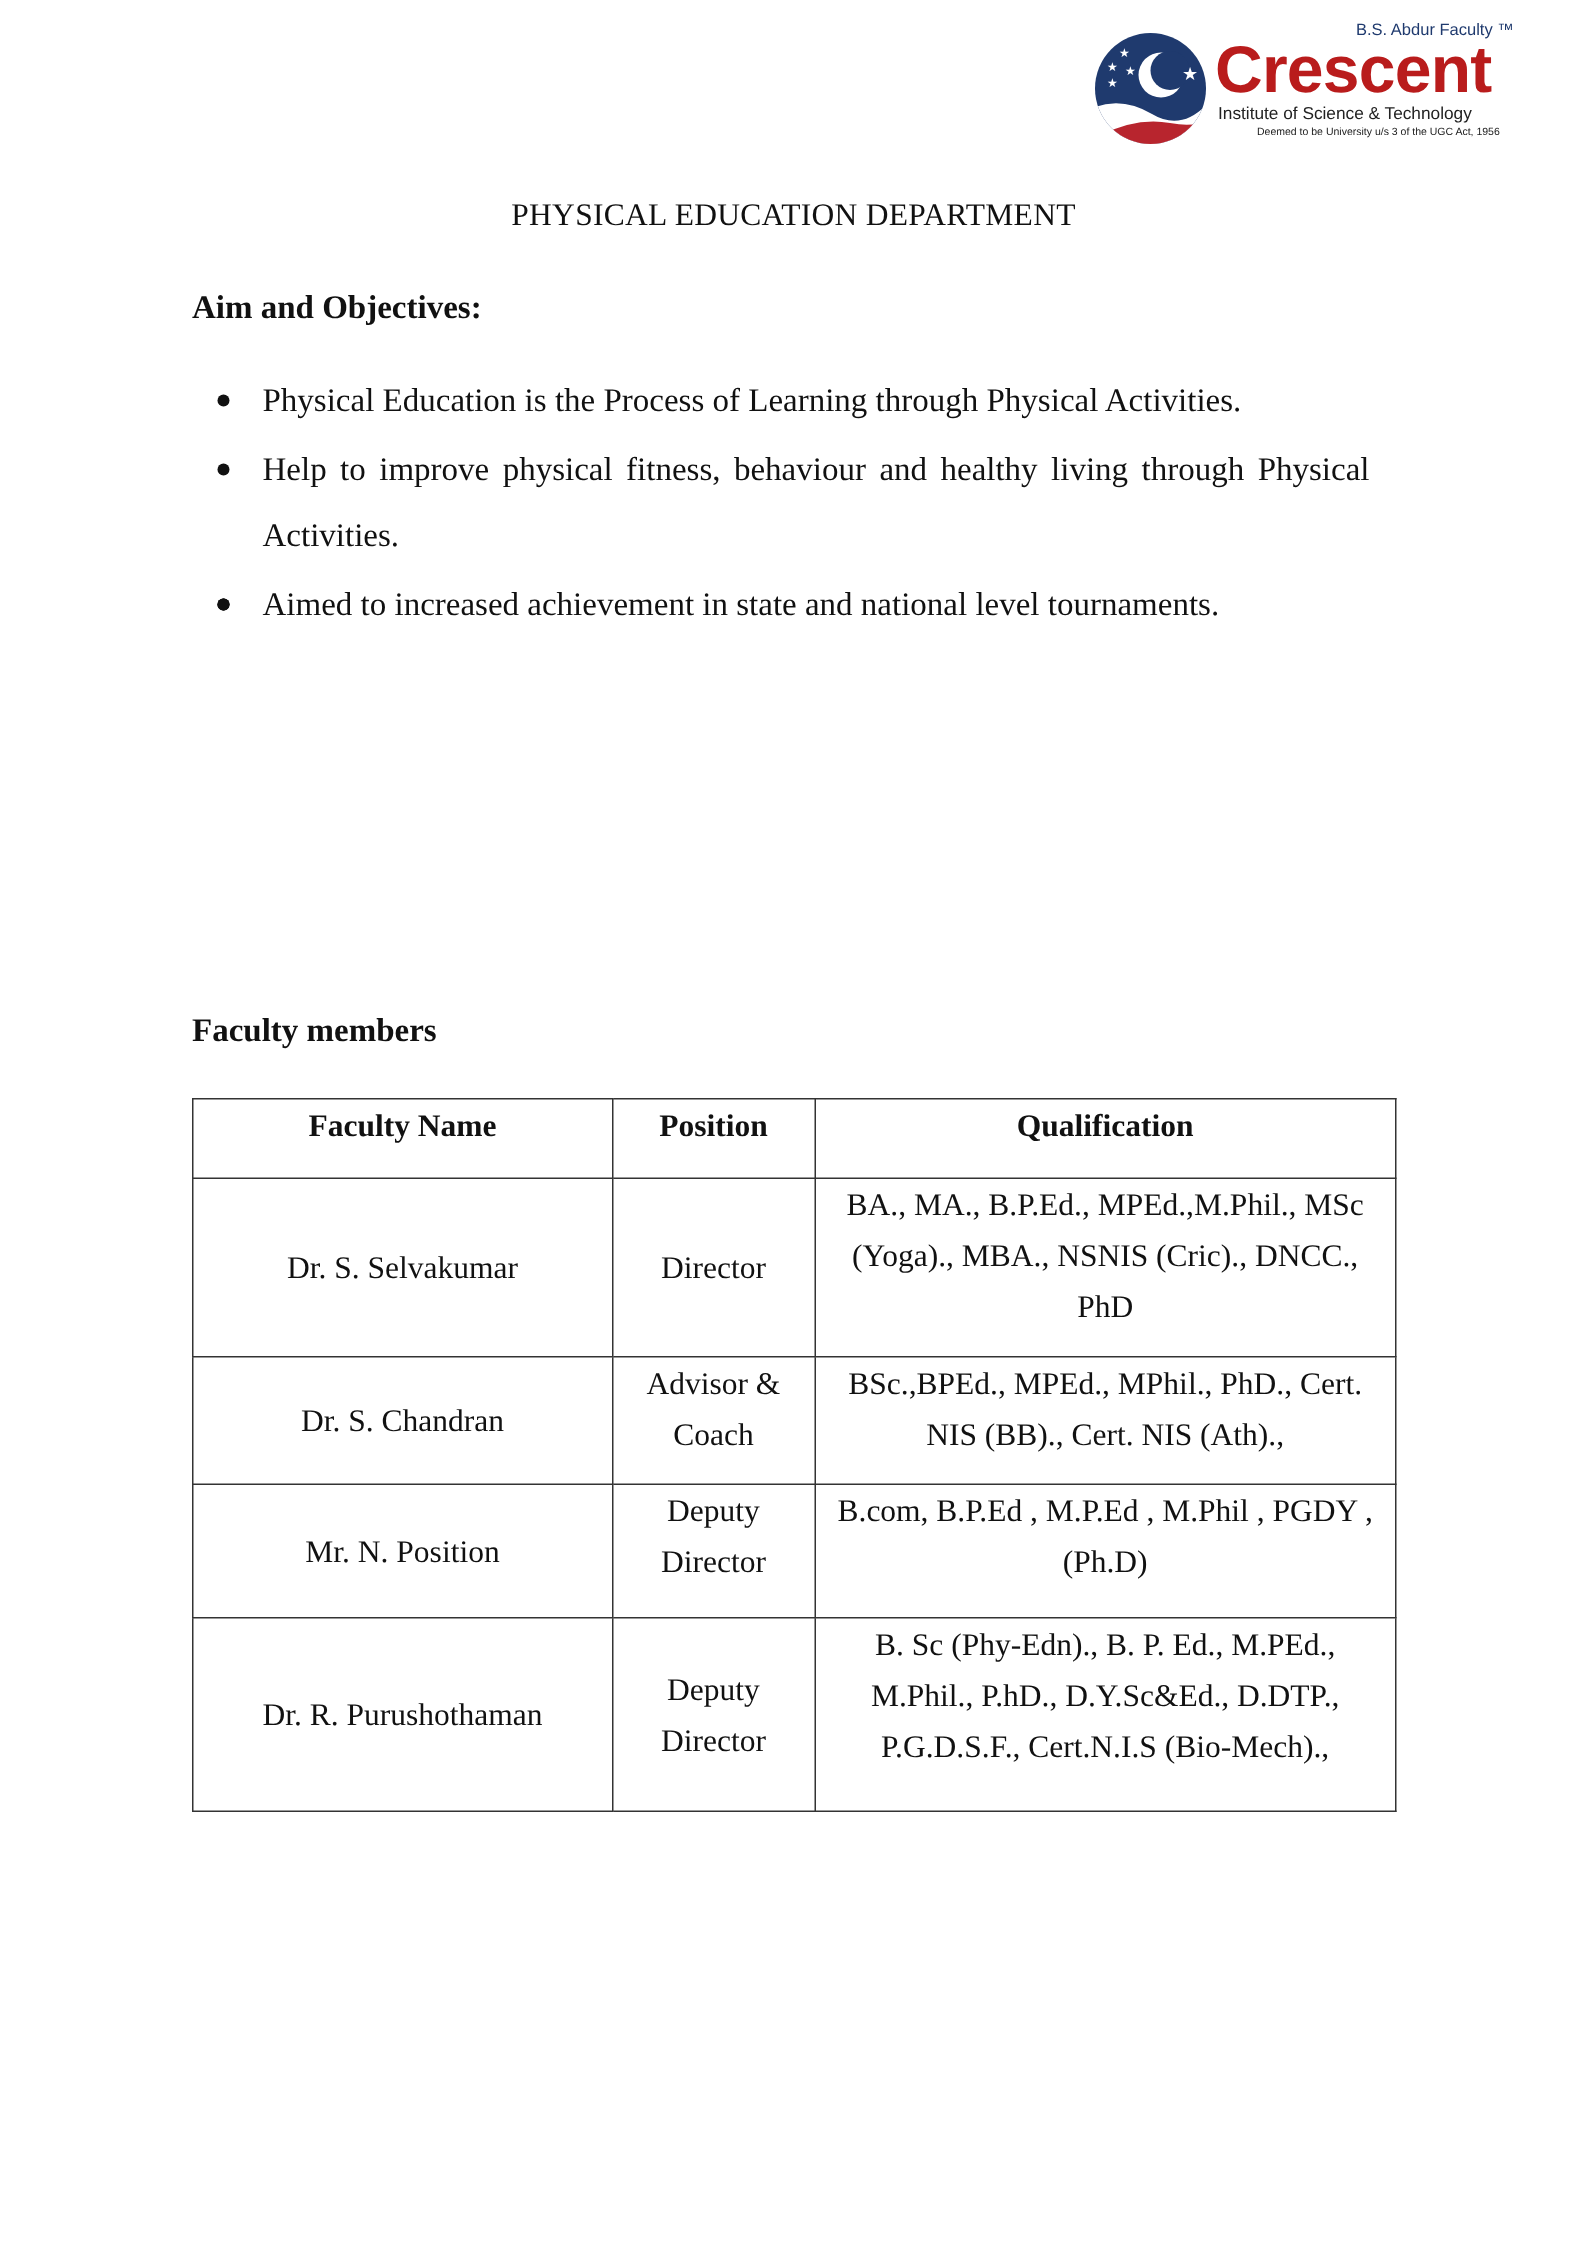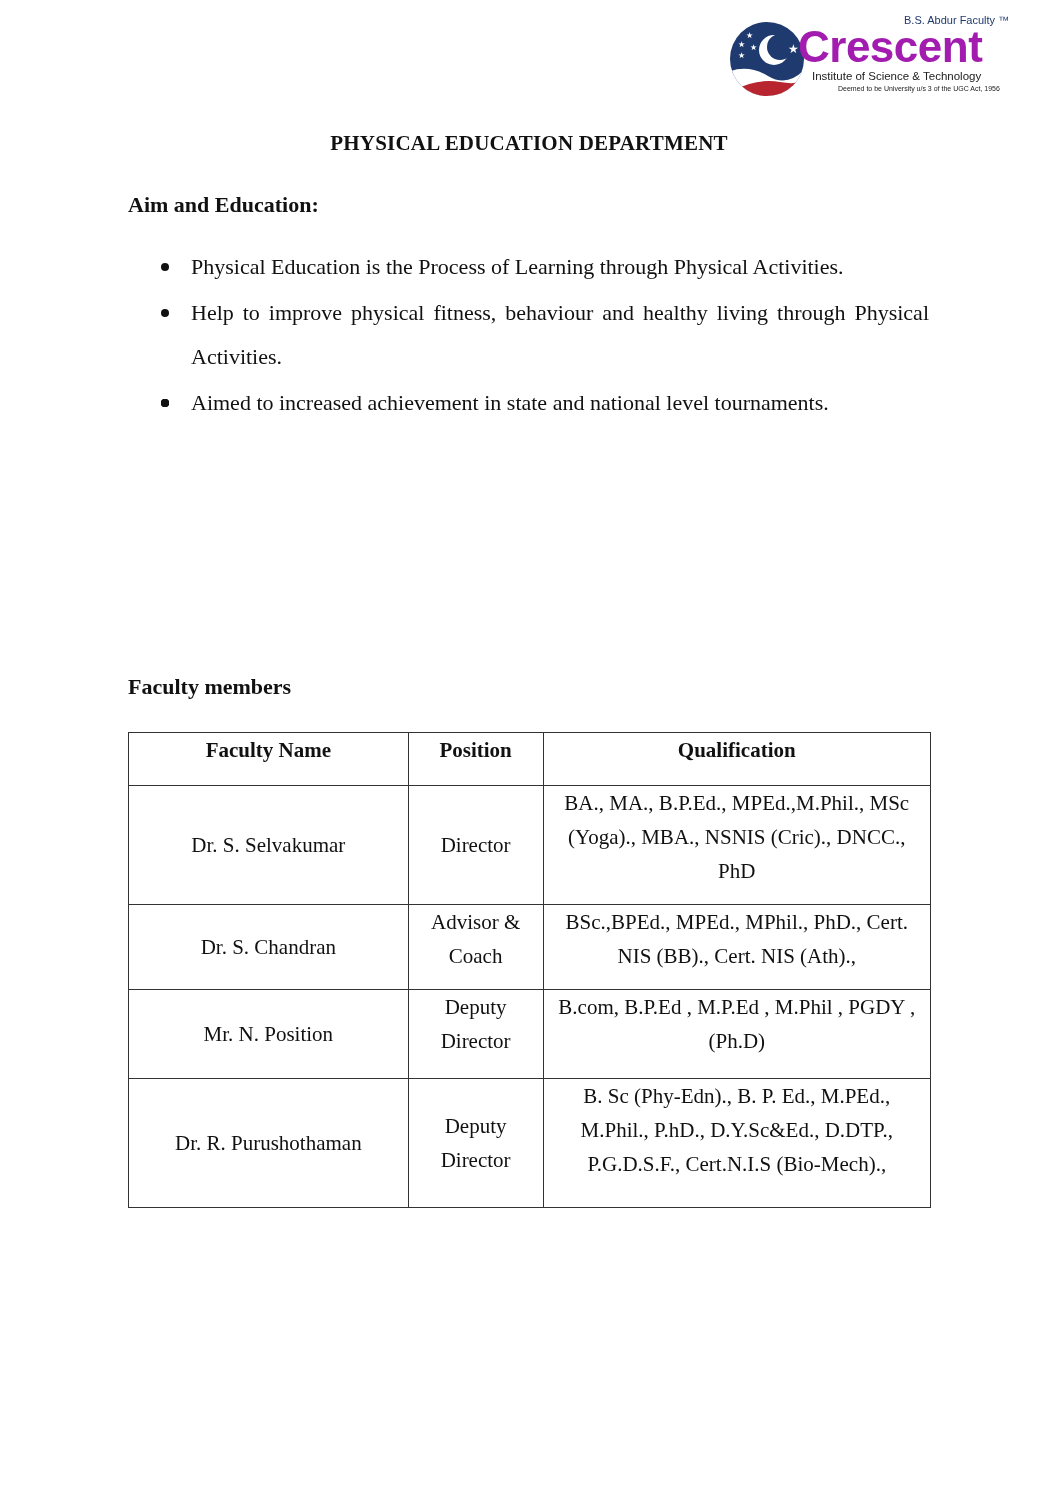--- a/index.html
+++ b/index.html
@@ -2,34 +2,34 @@
 <html><head>
 <meta charset="utf-8">
 <style>
   html, body { margin: 0; padding: 0; background: #ffffff; }
   body { width: 1058px; height: 1497px; position: relative; overflow: hidden;
          font-family: "DejaVu Serif", "Liberation Serif", serif; color: #111; }
   .logo { position: absolute; left: 728px; top: 14px; width: 300px; height: 84px; }
   .logo svg { position: absolute; left: 0; top: 6px; }
   .logo .brand-top { position: absolute; left: 176px; top: 0; font-family: "Liberation Sans", sans-serif;
                      font-size: 11px; color: #1f3a6e; white-space: nowrap; }
-  .logo .brand-name { position: absolute; left: 70px; top: 8px; font-family: "Liberation Sans", sans-serif;
-                      font-weight: bold; font-size: 44px; color: #a21caf; letter-spacing: -0.5px; line-height: 50px; }
+  .logo .brand-name { position: absolute; left: 82px; top: 8px; font-family: "Liberation Sans", sans-serif;
+                      font-weight: bold; font-size: 44px; color: #b91c1c; letter-spacing: -0.5px; line-height: 50px; }
   .logo .brand-sub { position: absolute; left: 84px; top: 56px; font-family: "Liberation Sans", sans-serif;
                      font-size: 11.5px; color: #222; white-space: nowrap; }
   .logo .brand-deemed { position: absolute; left: 110px; top: 71px; font-family: "Liberation Sans", sans-serif;
                         font-size: 7px; color: #222; white-space: nowrap; }
 
   .title { position: absolute; left: 0; width: 1058px; top: 131px; text-align: center;
-           font-family: "Liberation Serif", serif; font-weight: bold; font-size: 21px; letter-spacing: 0.2px; }
+           font-family: "Liberation Serif", serif; font-weight: normal; font-size: 21px; letter-spacing: 0.2px; }
   .h2 { position: absolute; left: 128px; font-family: "Liberation Serif", serif; font-weight: bold; font-size: 22px; }
   .aim { top: 192px; }
   .fac { top: 674px; text-align: right; }
 
-  ul.objectives { position: absolute; left: 127px; top: 245px; width: 802px; margin: 0; padding: 0; list-style: none; }
+  ul.objectives { position: absolute; left: 111px; top: 245px; width: 802px; margin: 0; padding: 0; list-style: none; }
   ul.objectives li { position: relative; padding-left: 64px; font-family: "Liberation Serif", serif;
                      font-size: 22px; line-height: 44.5px; text-align: justify; margin-bottom: 1px; }
   ul.objectives li .bullet { position: absolute; left: 34px; top: 18px; width: 8px; height: 8px; border-radius: 50%; background: #111; }
 
   table.faculty { position: absolute; left: 128px; top: 732px; width: 803px; border-collapse: collapse;
                   font-family: "Liberation Serif", serif; font-size: 21px; }
   table.faculty th, table.faculty td { border: 1.5px solid #333; text-align: center; vertical-align: top; padding: 0 4px; line-height: 34px; }
   table.faculty th { font-weight: bold; height: 52px; padding-top: 0; }
   table.faculty td.mid { vertical-align: middle; }
   col.c1 { width: 280px; } col.c2 { width: 135px; } col.c3 { width: 388px; }
@@ -59,21 +59,21 @@
     <text x="10" y="38" font-size="8" fill="#fff">★</text>
   </svg>
   <span class="brand-top">B.S. Abdur Faculty ™</span>
   <span class="brand-name">Crescent</span>
   <span class="brand-sub">Institute of Science &amp; Technology</span>
   <span class="brand-deemed">Deemed to be University u/s 3 of the UGC Act, 1956</span>
 </div>
 
 <div class="title">PHYSICAL EDUCATION DEPARTMENT</div>
 
-<div class="h2 aim">Aim and Education:</div>
+<div class="h2 aim">Aim and Objectives:</div>
 
 <ul class="objectives">
   <li><span class="bullet"></span><span>Physical Education is the Process of Learning through Physical Activities.</span></li>
   <li><span class="bullet"></span><span>Help to improve physical fitness, behaviour and healthy living through Physical Activities.</span></li>
   <li><span class="bullet"></span></li>
   <li><span class="bullet"></span></li>
   <li><span class="bullet"></span><span>Aimed to increased achievement in state and national level tournaments.</span></li>
 </ul>
 
 <div class="h2 fac">Faculty members</div>

